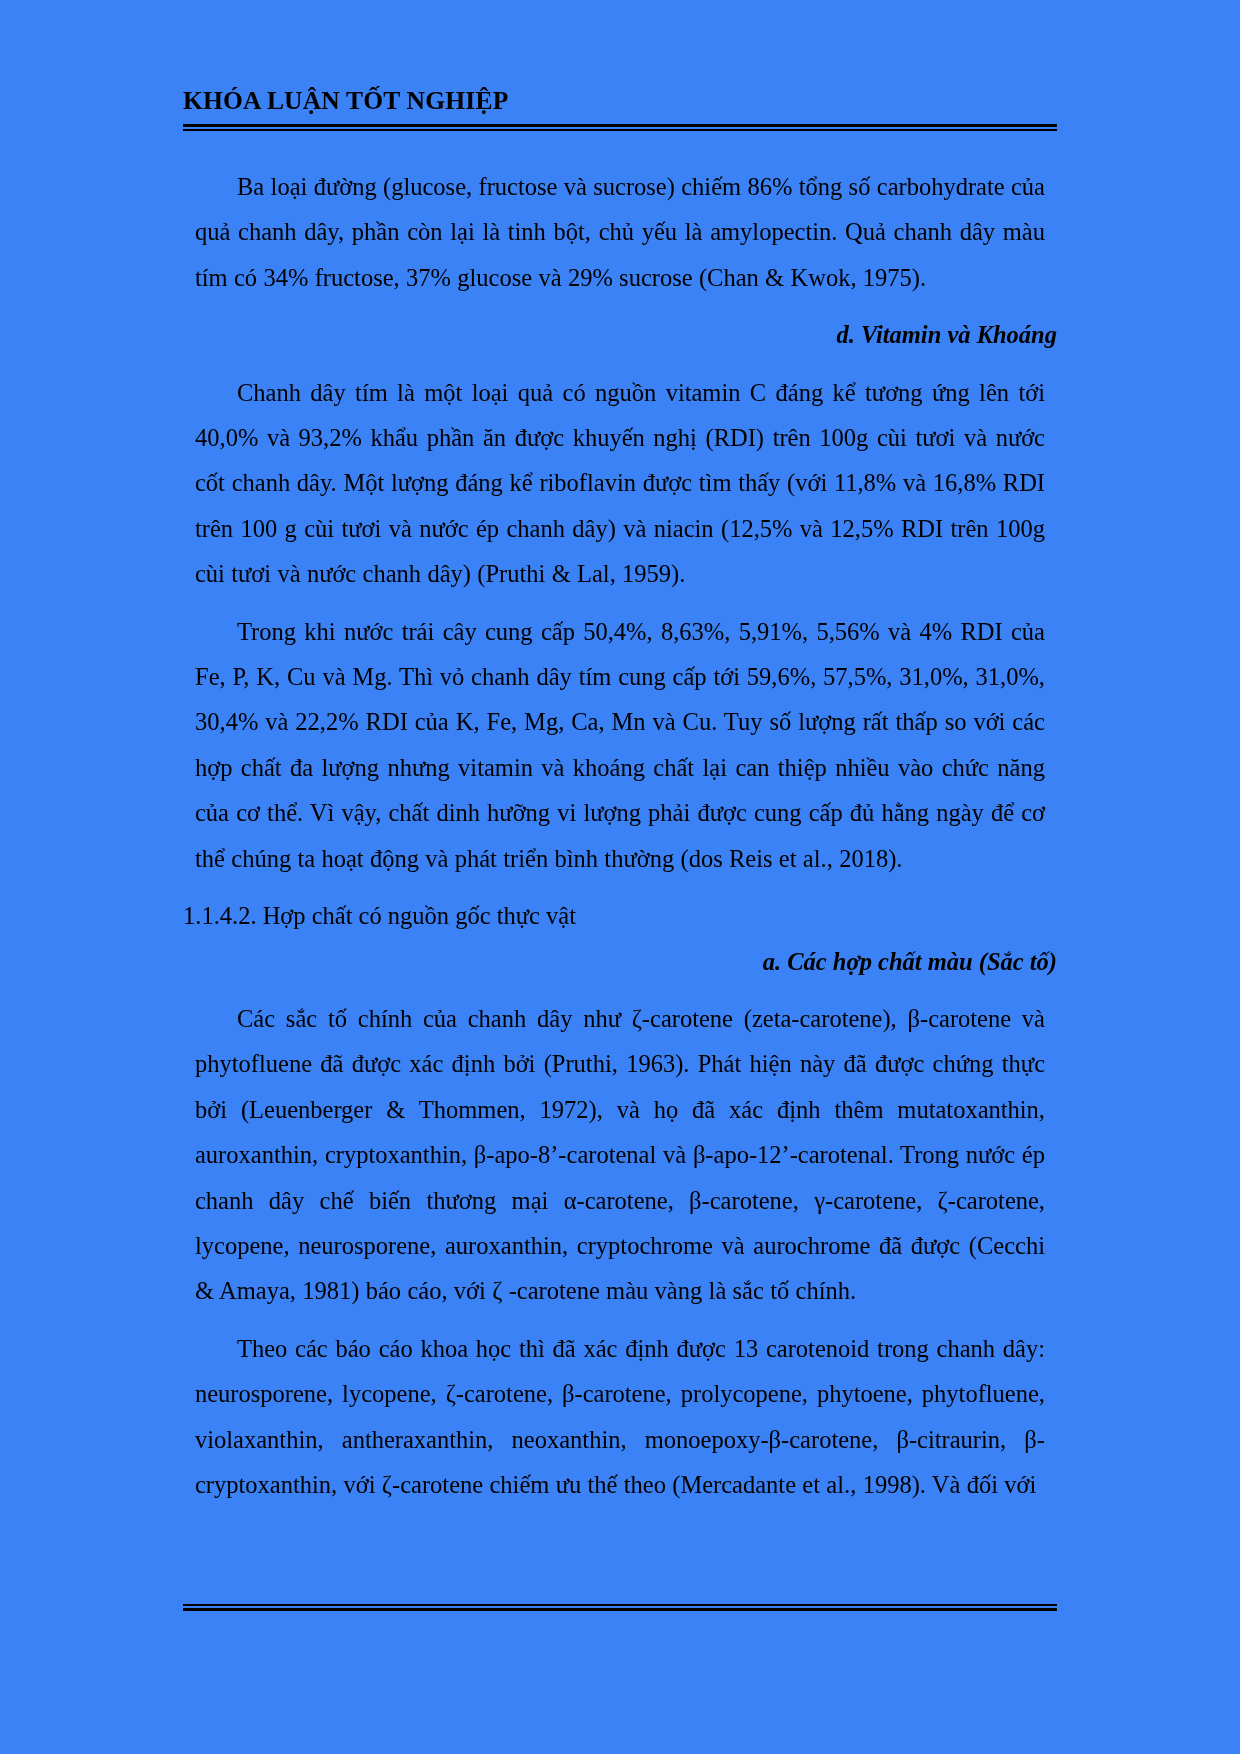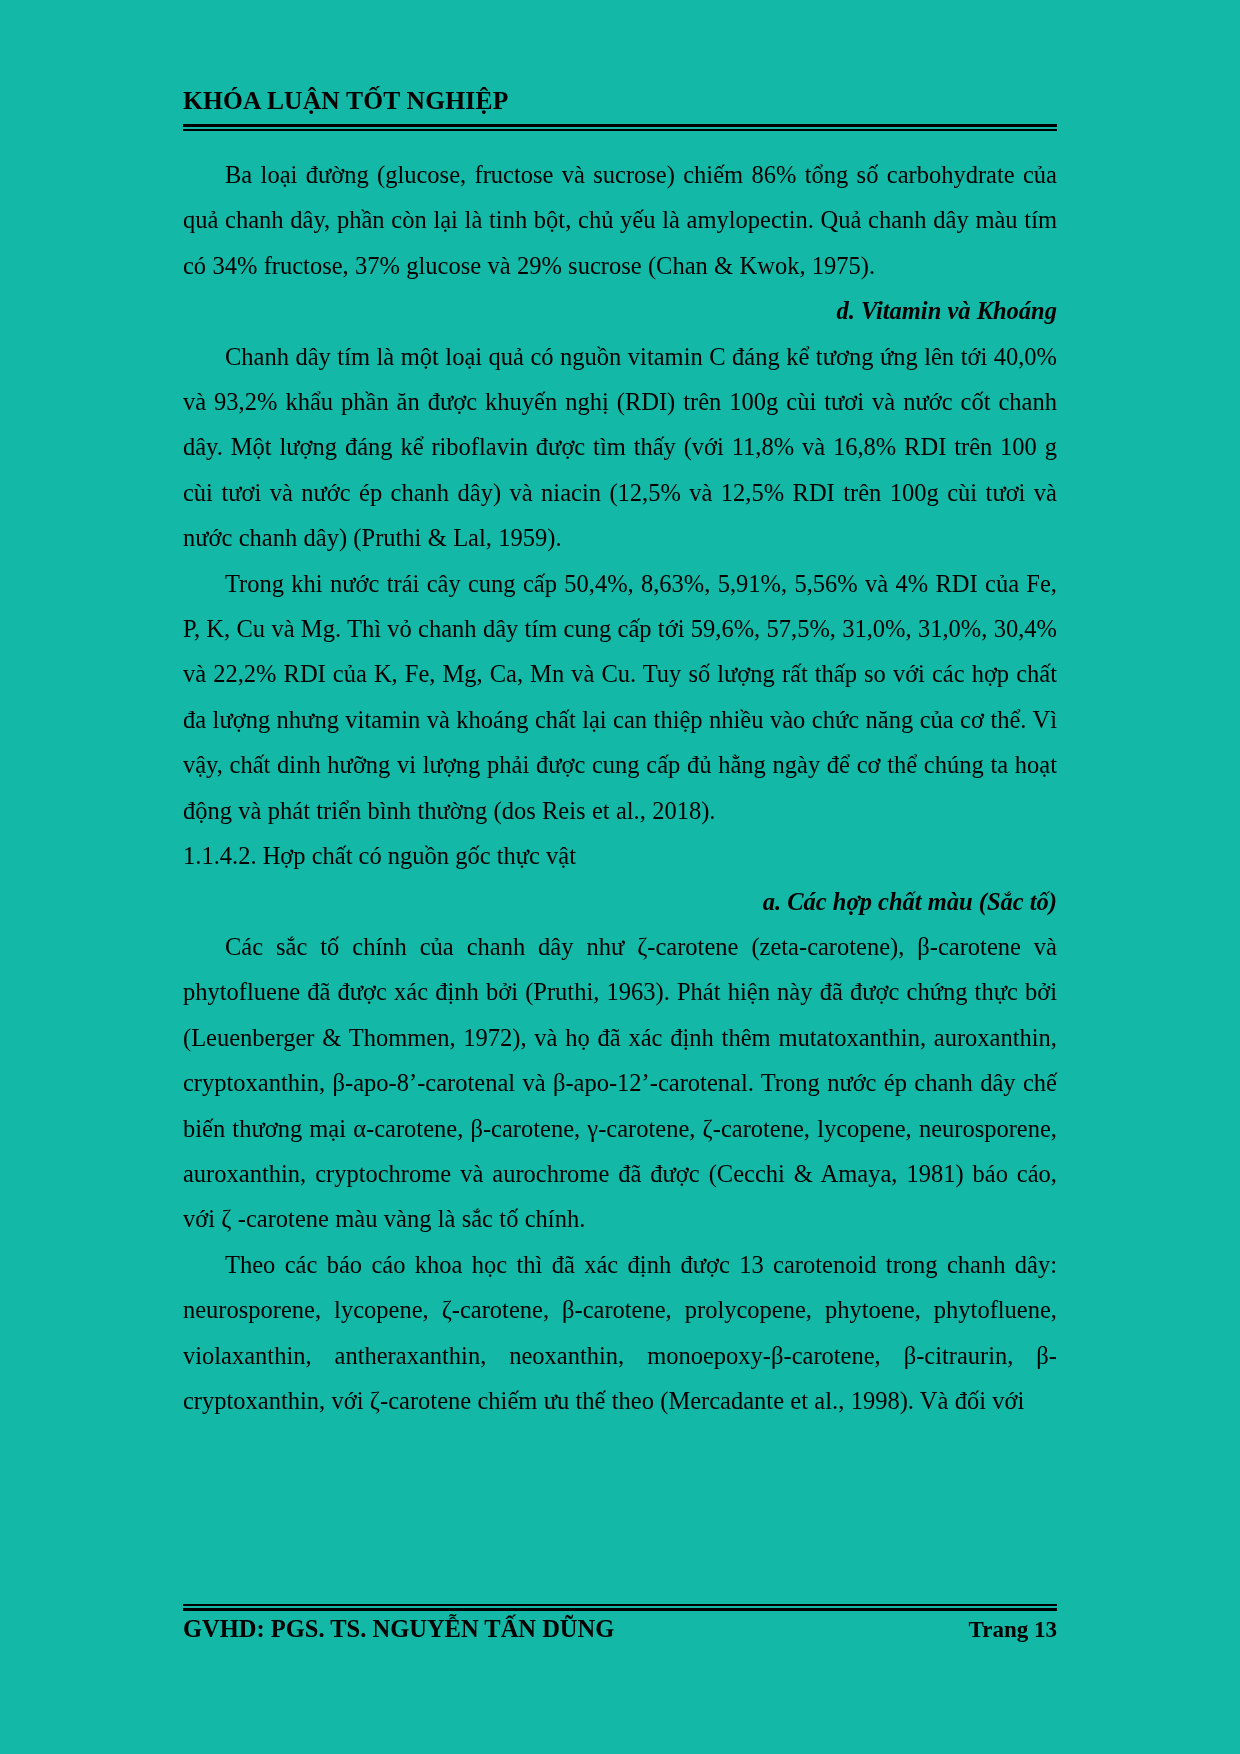--- a/index.html
+++ b/index.html
@@ -8,21 +8,21 @@
     background: #ffffff;
   }
   body {
     font-family: "Liberation Serif", "DejaVu Serif", serif;
     color: #000000;
   }
   .page {
     position: relative;
     width: 1240px;
     height: 1754px;
-    background: #14b8a6;
+    background: #3b82f6;
     box-sizing: border-box;
     overflow: hidden;
   }
 
   
   .running-header {
     position: absolute;
     left: 183px;
     top: 86px;
     width: 874px;
@@ -61,21 +61,21 @@
 
   
   .content {
     position: absolute;
     left: 183px;
     top: 152px;
     width: 874px;
   }
 
   p.body-par {
-    margin: 0;
+    margin: 12px;
     font-size: 24.5px;
     line-height: 45.4px;
     text-align: justify;
     text-indent: 42px;
     word-spacing: 0.2px;
   }
   p.body-par.last-left {
     text-align-last: left;
   }
 
@@ -165,18 +165,14 @@
 
     <p class="body-par last-left">Theo các báo cáo khoa học thì đã xác định được 13 carotenoid trong chanh dây: neurosporene, lycopene, ζ-carotene, β-carotene, prolycopene, phytoene, phytofluene, violaxanthin, antheraxanthin, neoxanthin, monoepoxy-β-carotene, β-citraurin, β-cryptoxanthin, với ζ-carotene chiếm ưu thế theo (Mercadante et al., 1998). Và đối với</p>
 
   </div>
 
   <div class="rule-double-footer">
     <div class="thin"></div>
     <div class="thick"></div>
   </div>
 
-  <div class="running-footer">
-    <span class="ftr-left">GVHD: PGS. TS. NGUYỄN TẤN DŨNG</span>
-    <span class="ftr-right">Trang 13</span>
-  </div>
 
 </div>
 
 </body></html>

